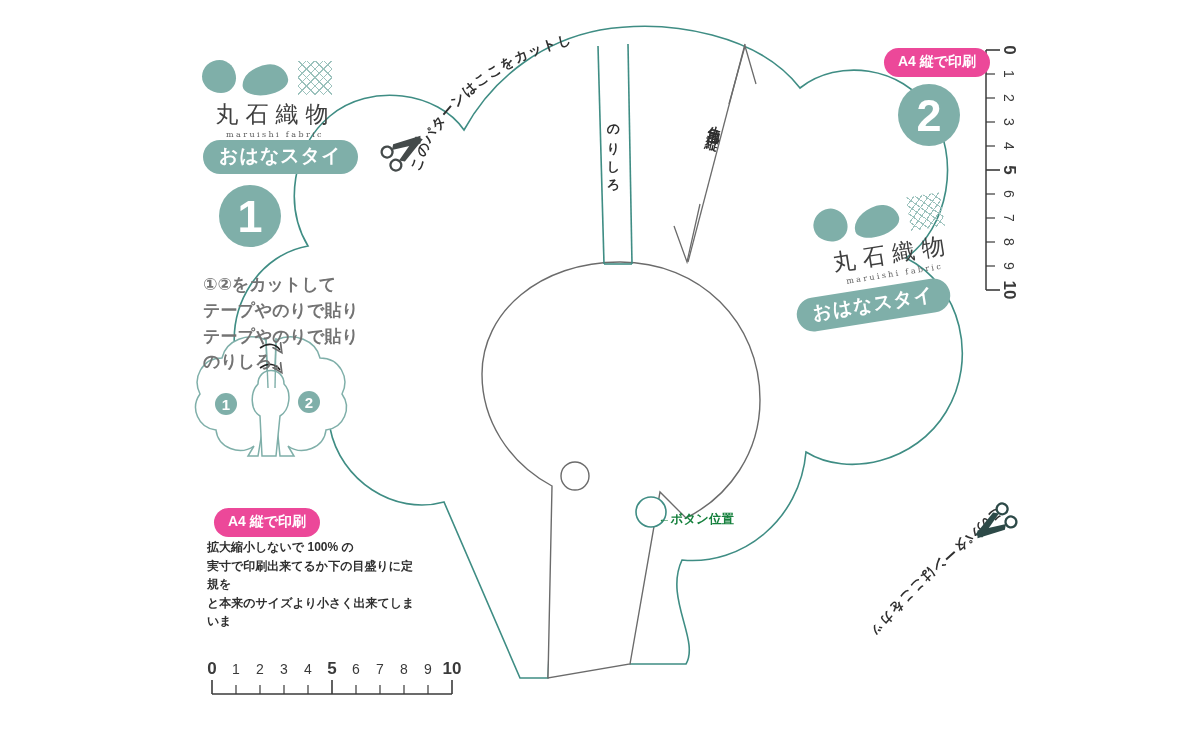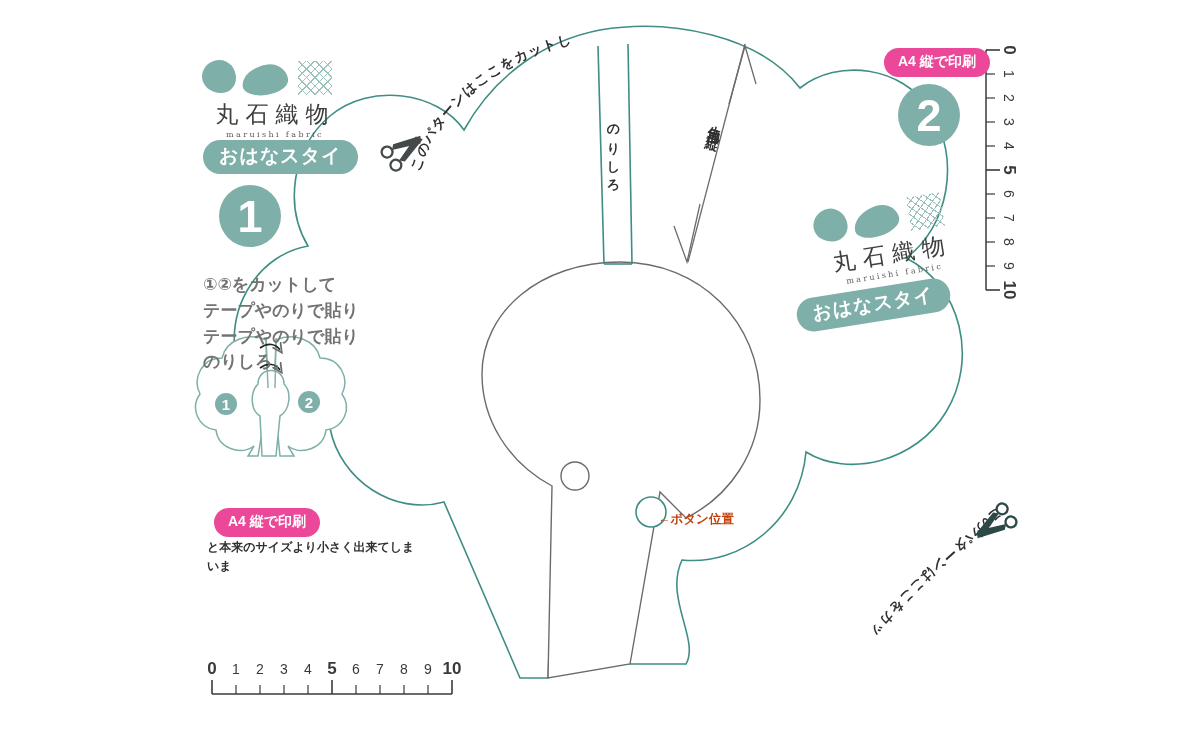--- a/index.html
+++ b/index.html
@@ -142,21 +142,21 @@
   .curve-text-svg text {
     font-family: "Liberation Sans", sans-serif;
     font-size: 13.5px;
     font-weight: bold;
     fill: #2f2f2f;
     letter-spacing: 1.2px;
   }
   .plainlabel {
     font-size: 12.5px;
     font-weight: bold;
-    color: #c2410c;
+    color: #15803d;
     white-space: nowrap;
   }
   .mini-num {
     width: 22px; height: 22px;
     border-radius: 50%;
     background: #7fafa9;
     color: #fff;
     font-size: 15px;
     font-weight: bold;
     display: flex; align-items: center; justify-content: center;
@@ -375,20 +375,22 @@
   </div>
   <div class="abs" style="left:298px; top:391px;">
     <div class="mini-num">2</div>
   </div>
 
   <div class="abs" style="left:214px; top:508px;">
     <span class="dark-badge">A4 縦で印刷</span>
   </div>
 
   <div class="abs caution-text" style="left:207px; top:538px;">
+    <div>拡大縮小しないで 100% の</div>
+    <div>実寸で印刷出来てるか下の目盛りに定規を</div>
     <div>と本来のサイズより小さく出来てしまいま</div>
 
   </div>
 
   <div class="abs" style="left:884px; top:48px;">
     <span class="dark-badge">A4 縦で印刷</span>
   </div>
 
   <div class="abs" style="left:898px; top:84px;">
     <div class="num-circle">2</div>

